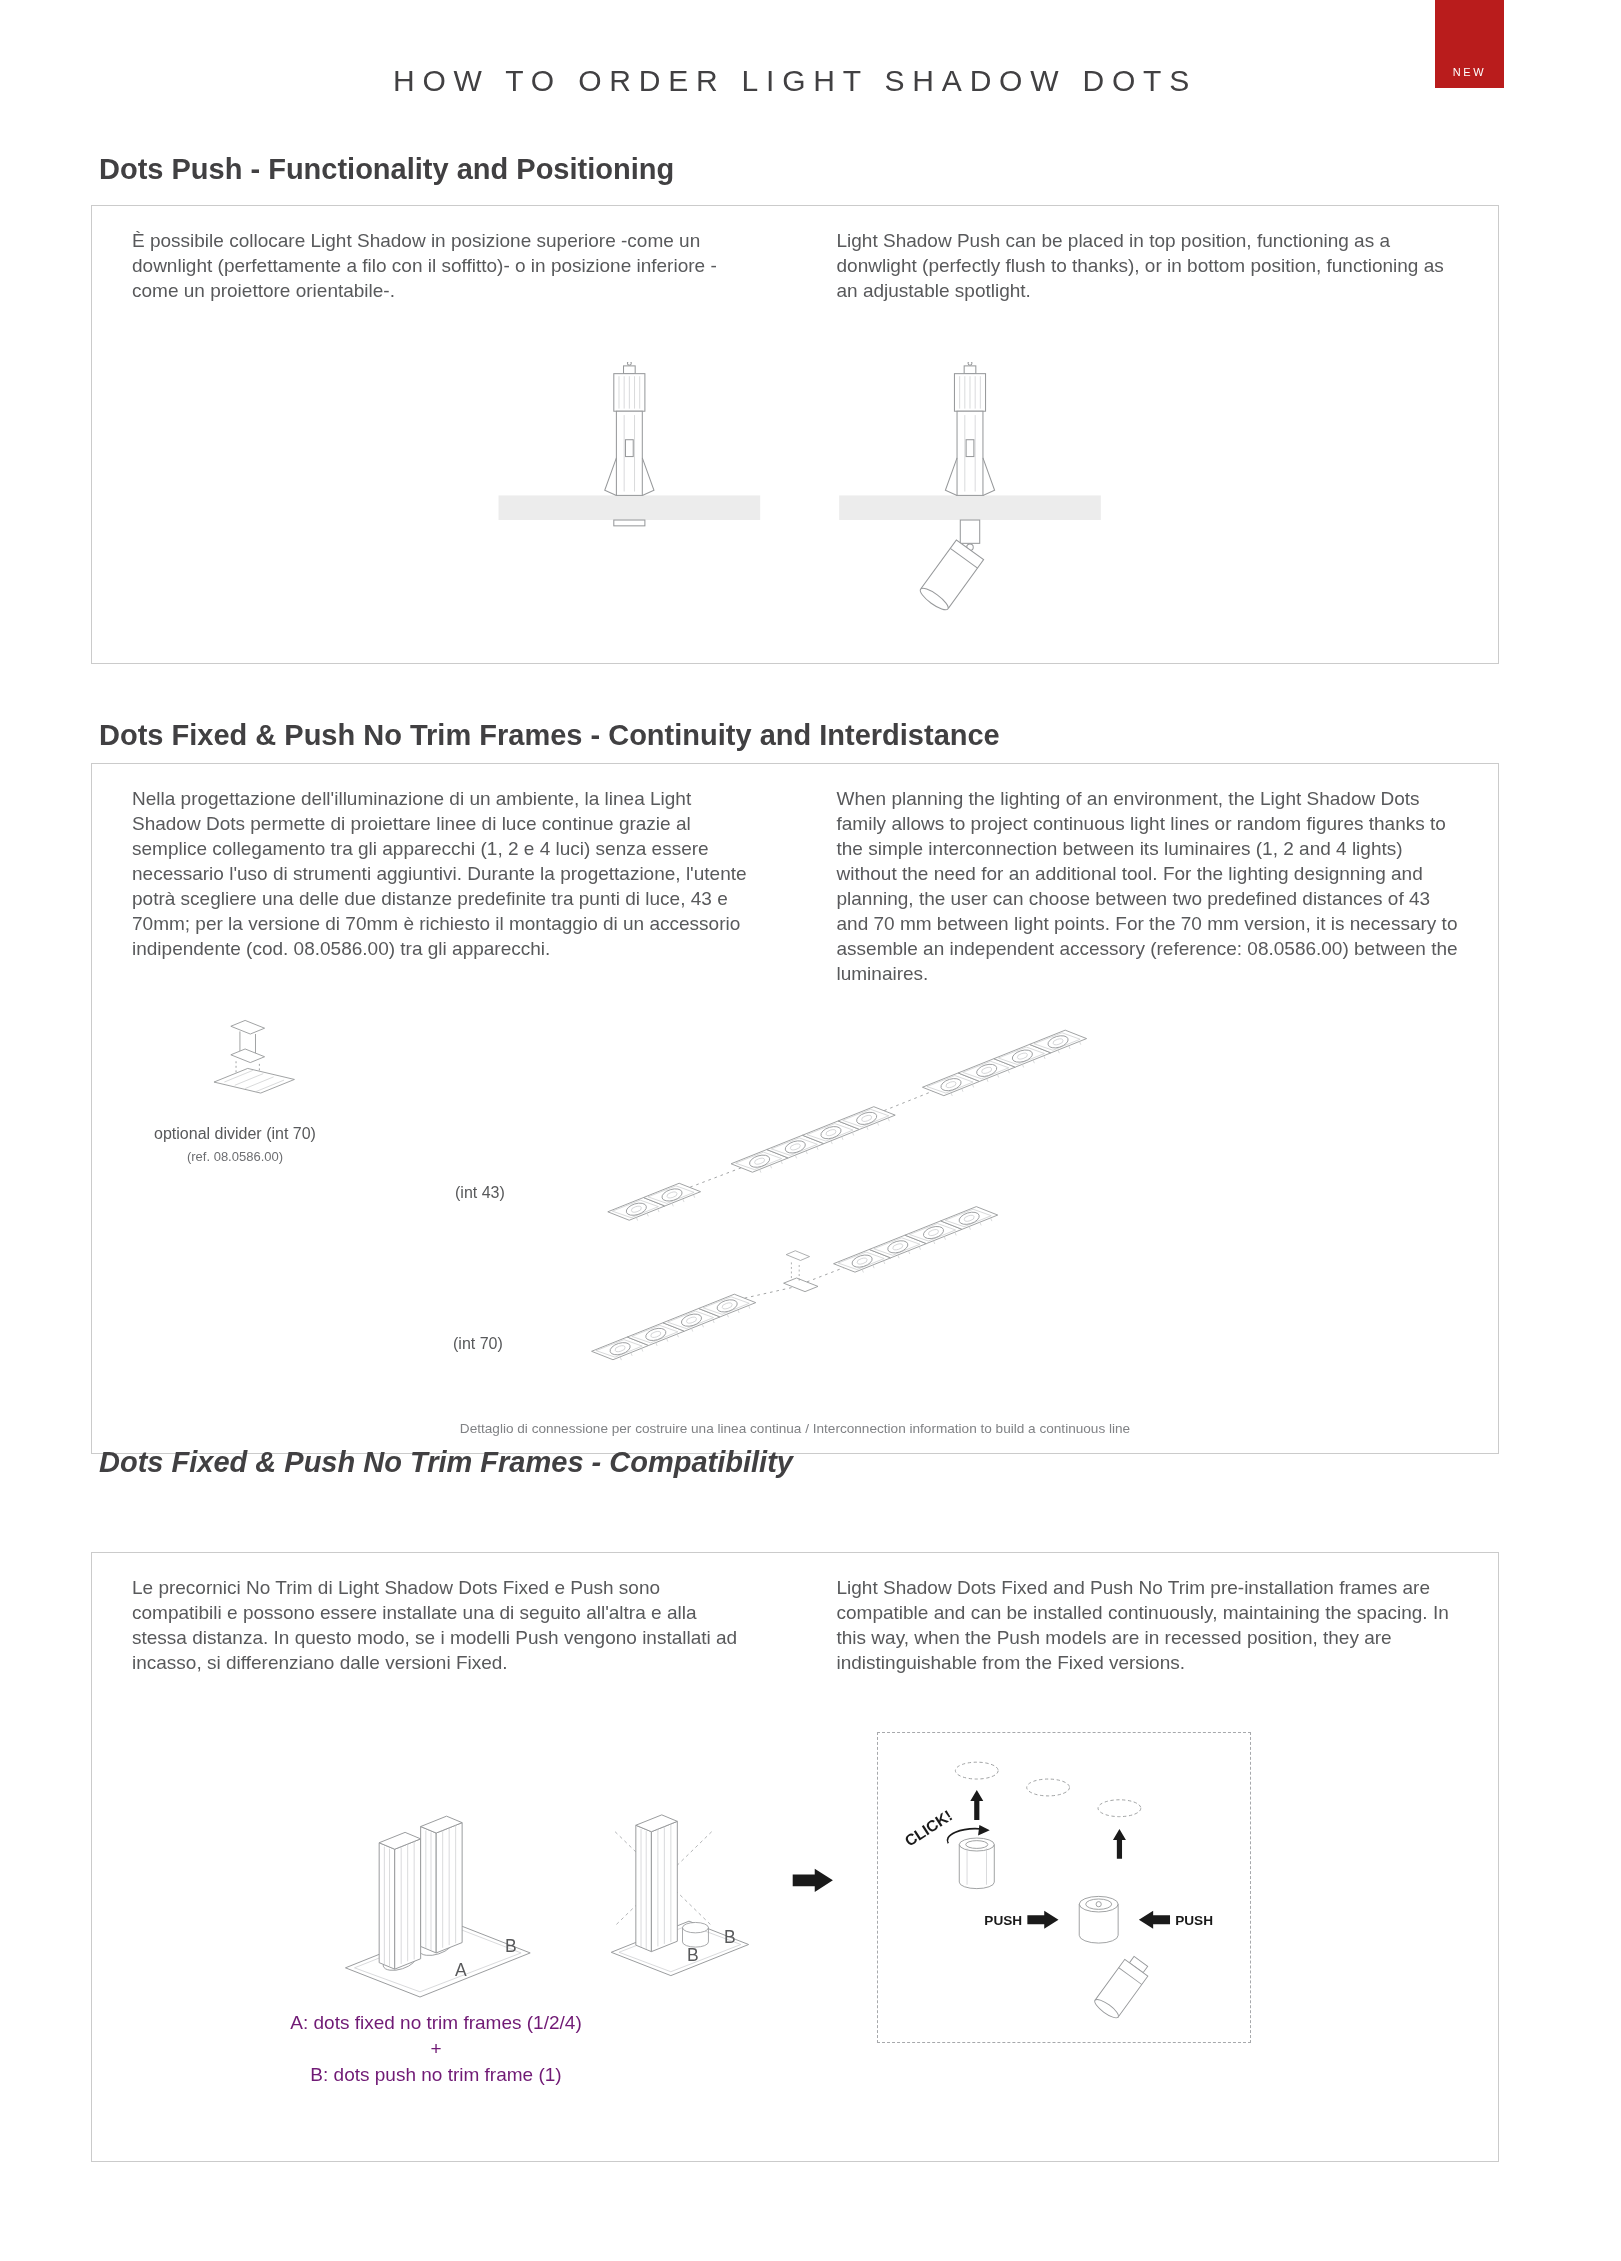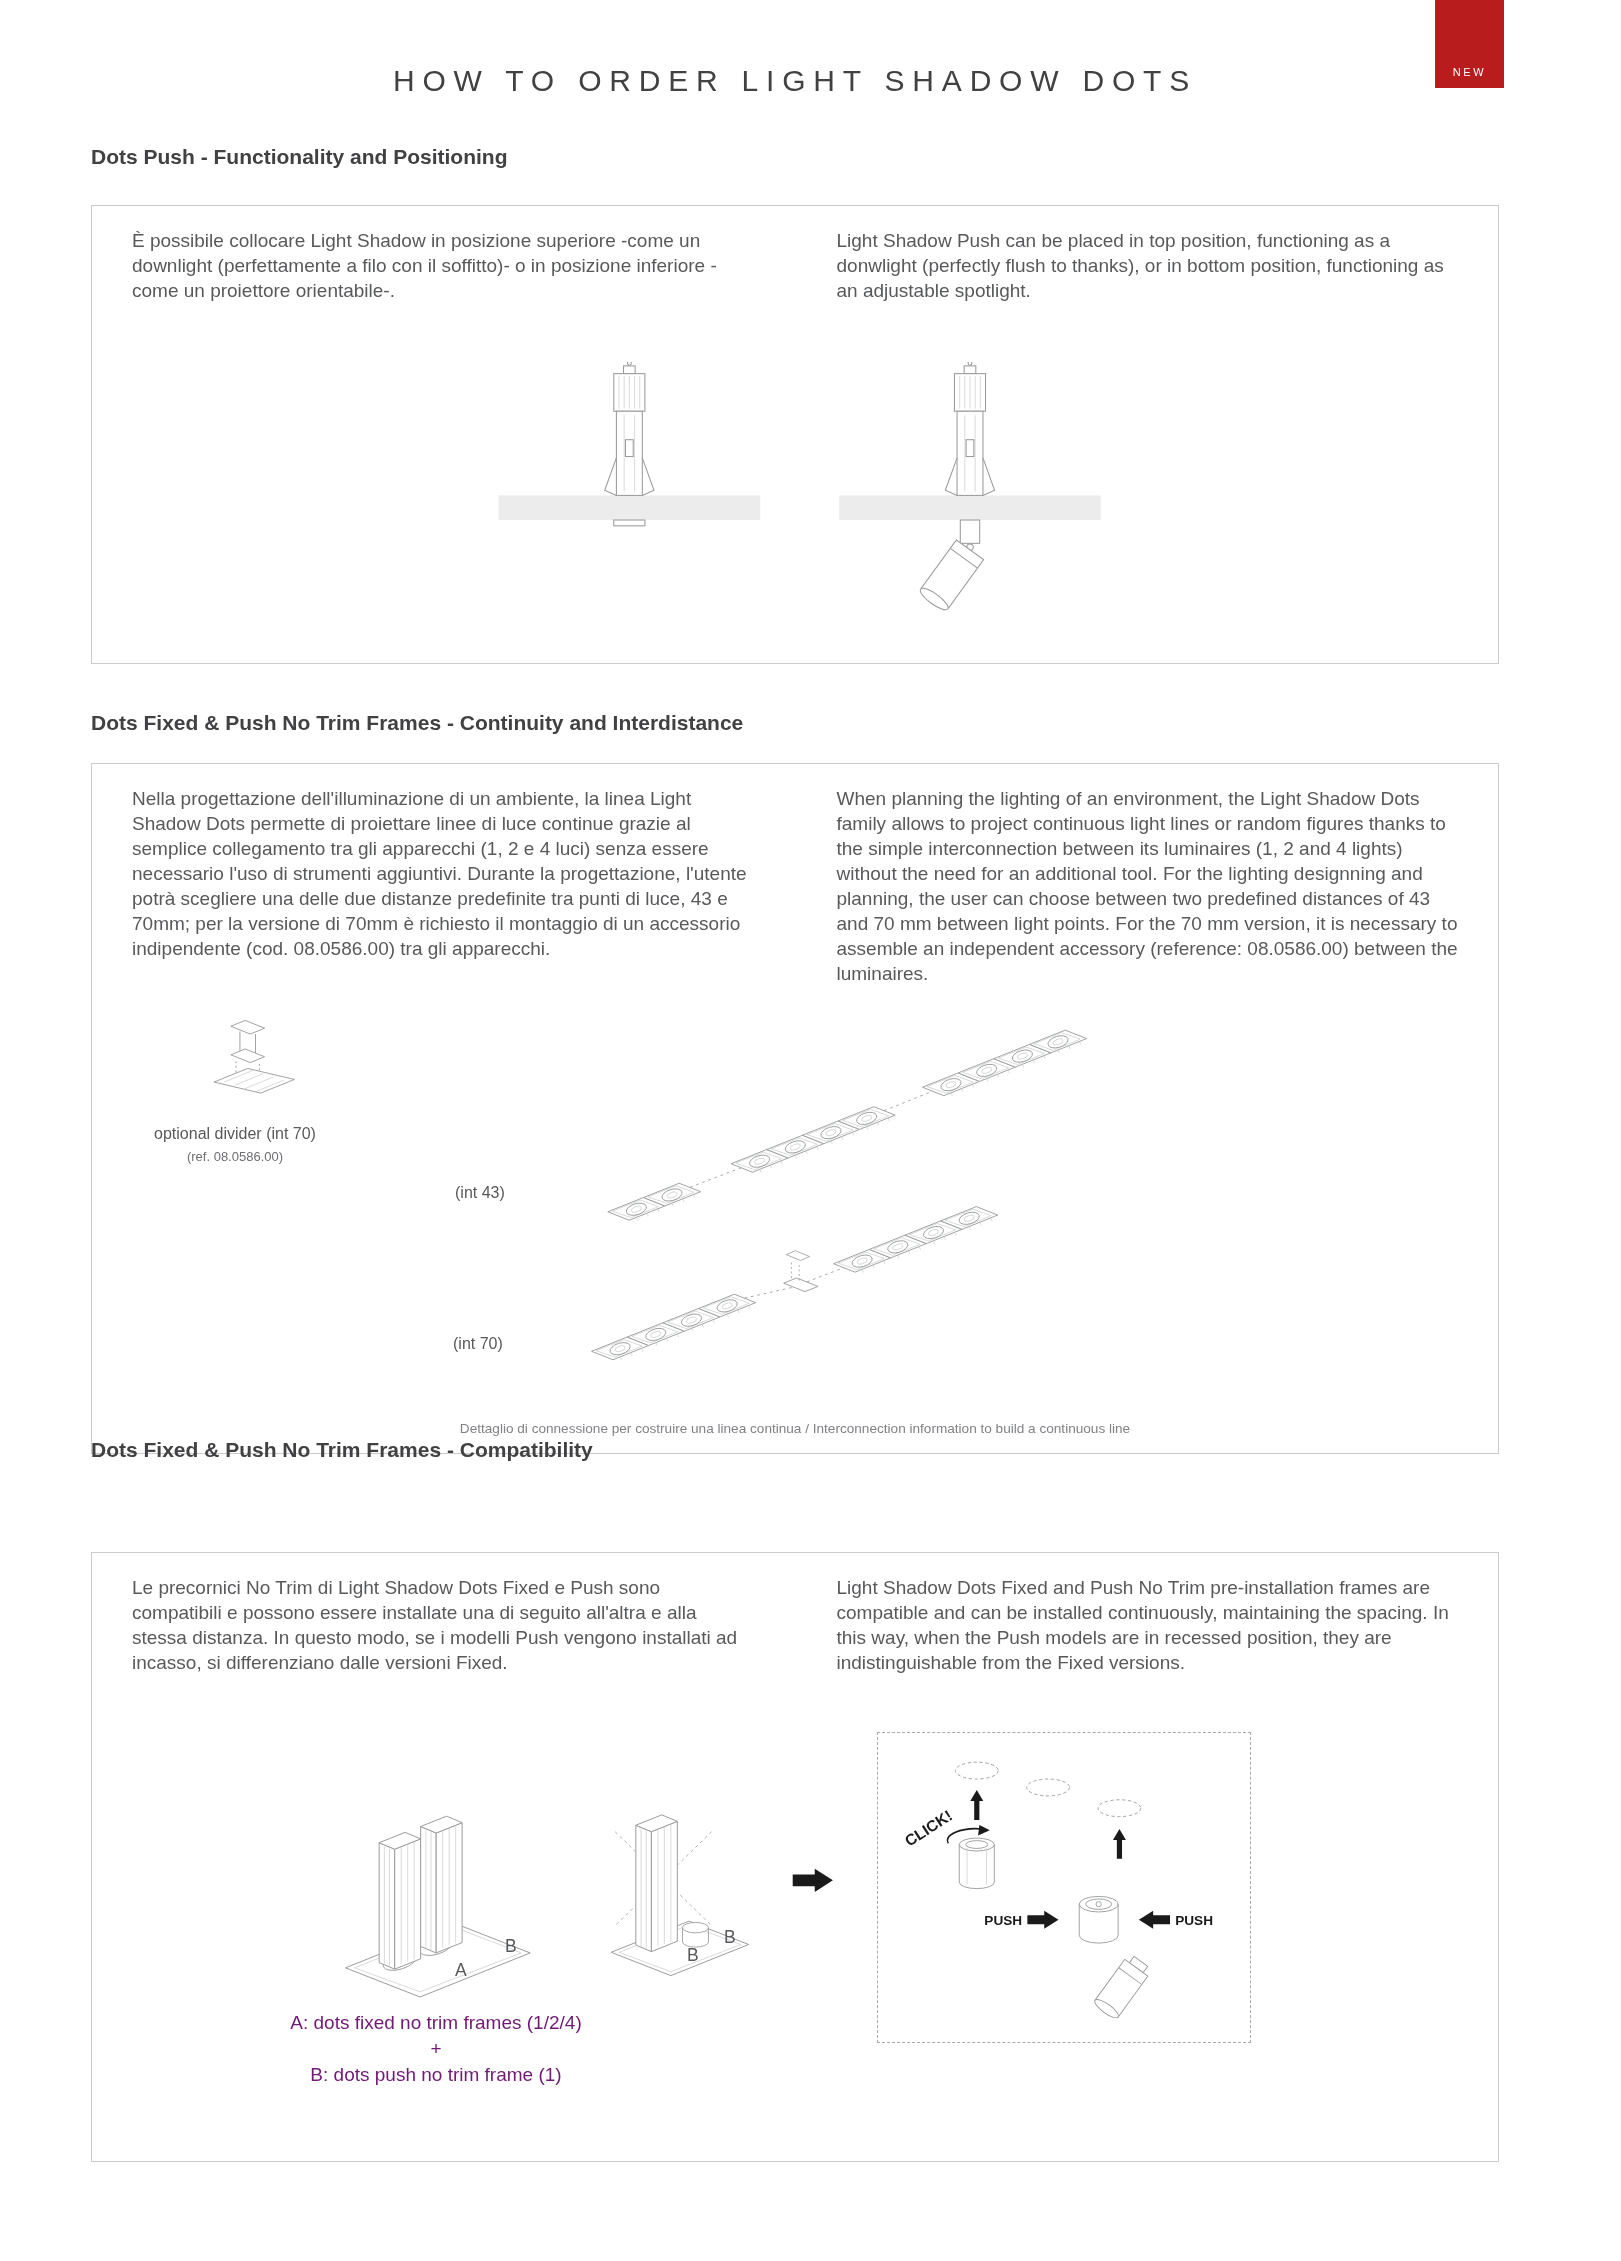--- a/index.html
+++ b/index.html
@@ -18,26 +18,26 @@
   }
   .new-badge span { color: #ffffff; font-size: 11px; letter-spacing: 2.6px; }
 
   .page-title {
     position: absolute; top: 64px; left: 0; width: 100%; margin: 0;
     text-align: center; font-size: 30px; font-weight: 500; color: #414042;
     letter-spacing: 7.8px; white-space: nowrap;
   }
 
   .section-heading {
-    position: absolute; left: 0; margin: 0;
-    font-size: 21px; font-weight: bold; color: #414042;
+    position: absolute; left: 0; margin: 8px;
+    font-size: 29px; font-weight: bold; color: #414042;
   }
   #s1-heading { top: 145px; }
   #s2-heading { top: 711px; }
-  #s3-heading { top: 1438px; }
+  #s3-heading { top: 1438px; font-style: italic; }
 
   .box { position: absolute; left: 0; width: 1408px; border: 1.3px solid #CBCBCB; background: #fff; }
   .box1 { top: 205px; height: 459px; }
   .box2 { top: 763px; height: 691px; }
   .box3 { top: 1552px; height: 610px; }
 
   .cols { display: grid; grid-template-columns: 1fr 1fr; column-gap: 83px; padding: 22px 40px 0 40px; }
   .cols p { margin: 0; font-size: 19px; line-height: 25px; color: #58595B; }
 
   svg.draw1 { position: absolute; left: 389px; top: 156px; }

